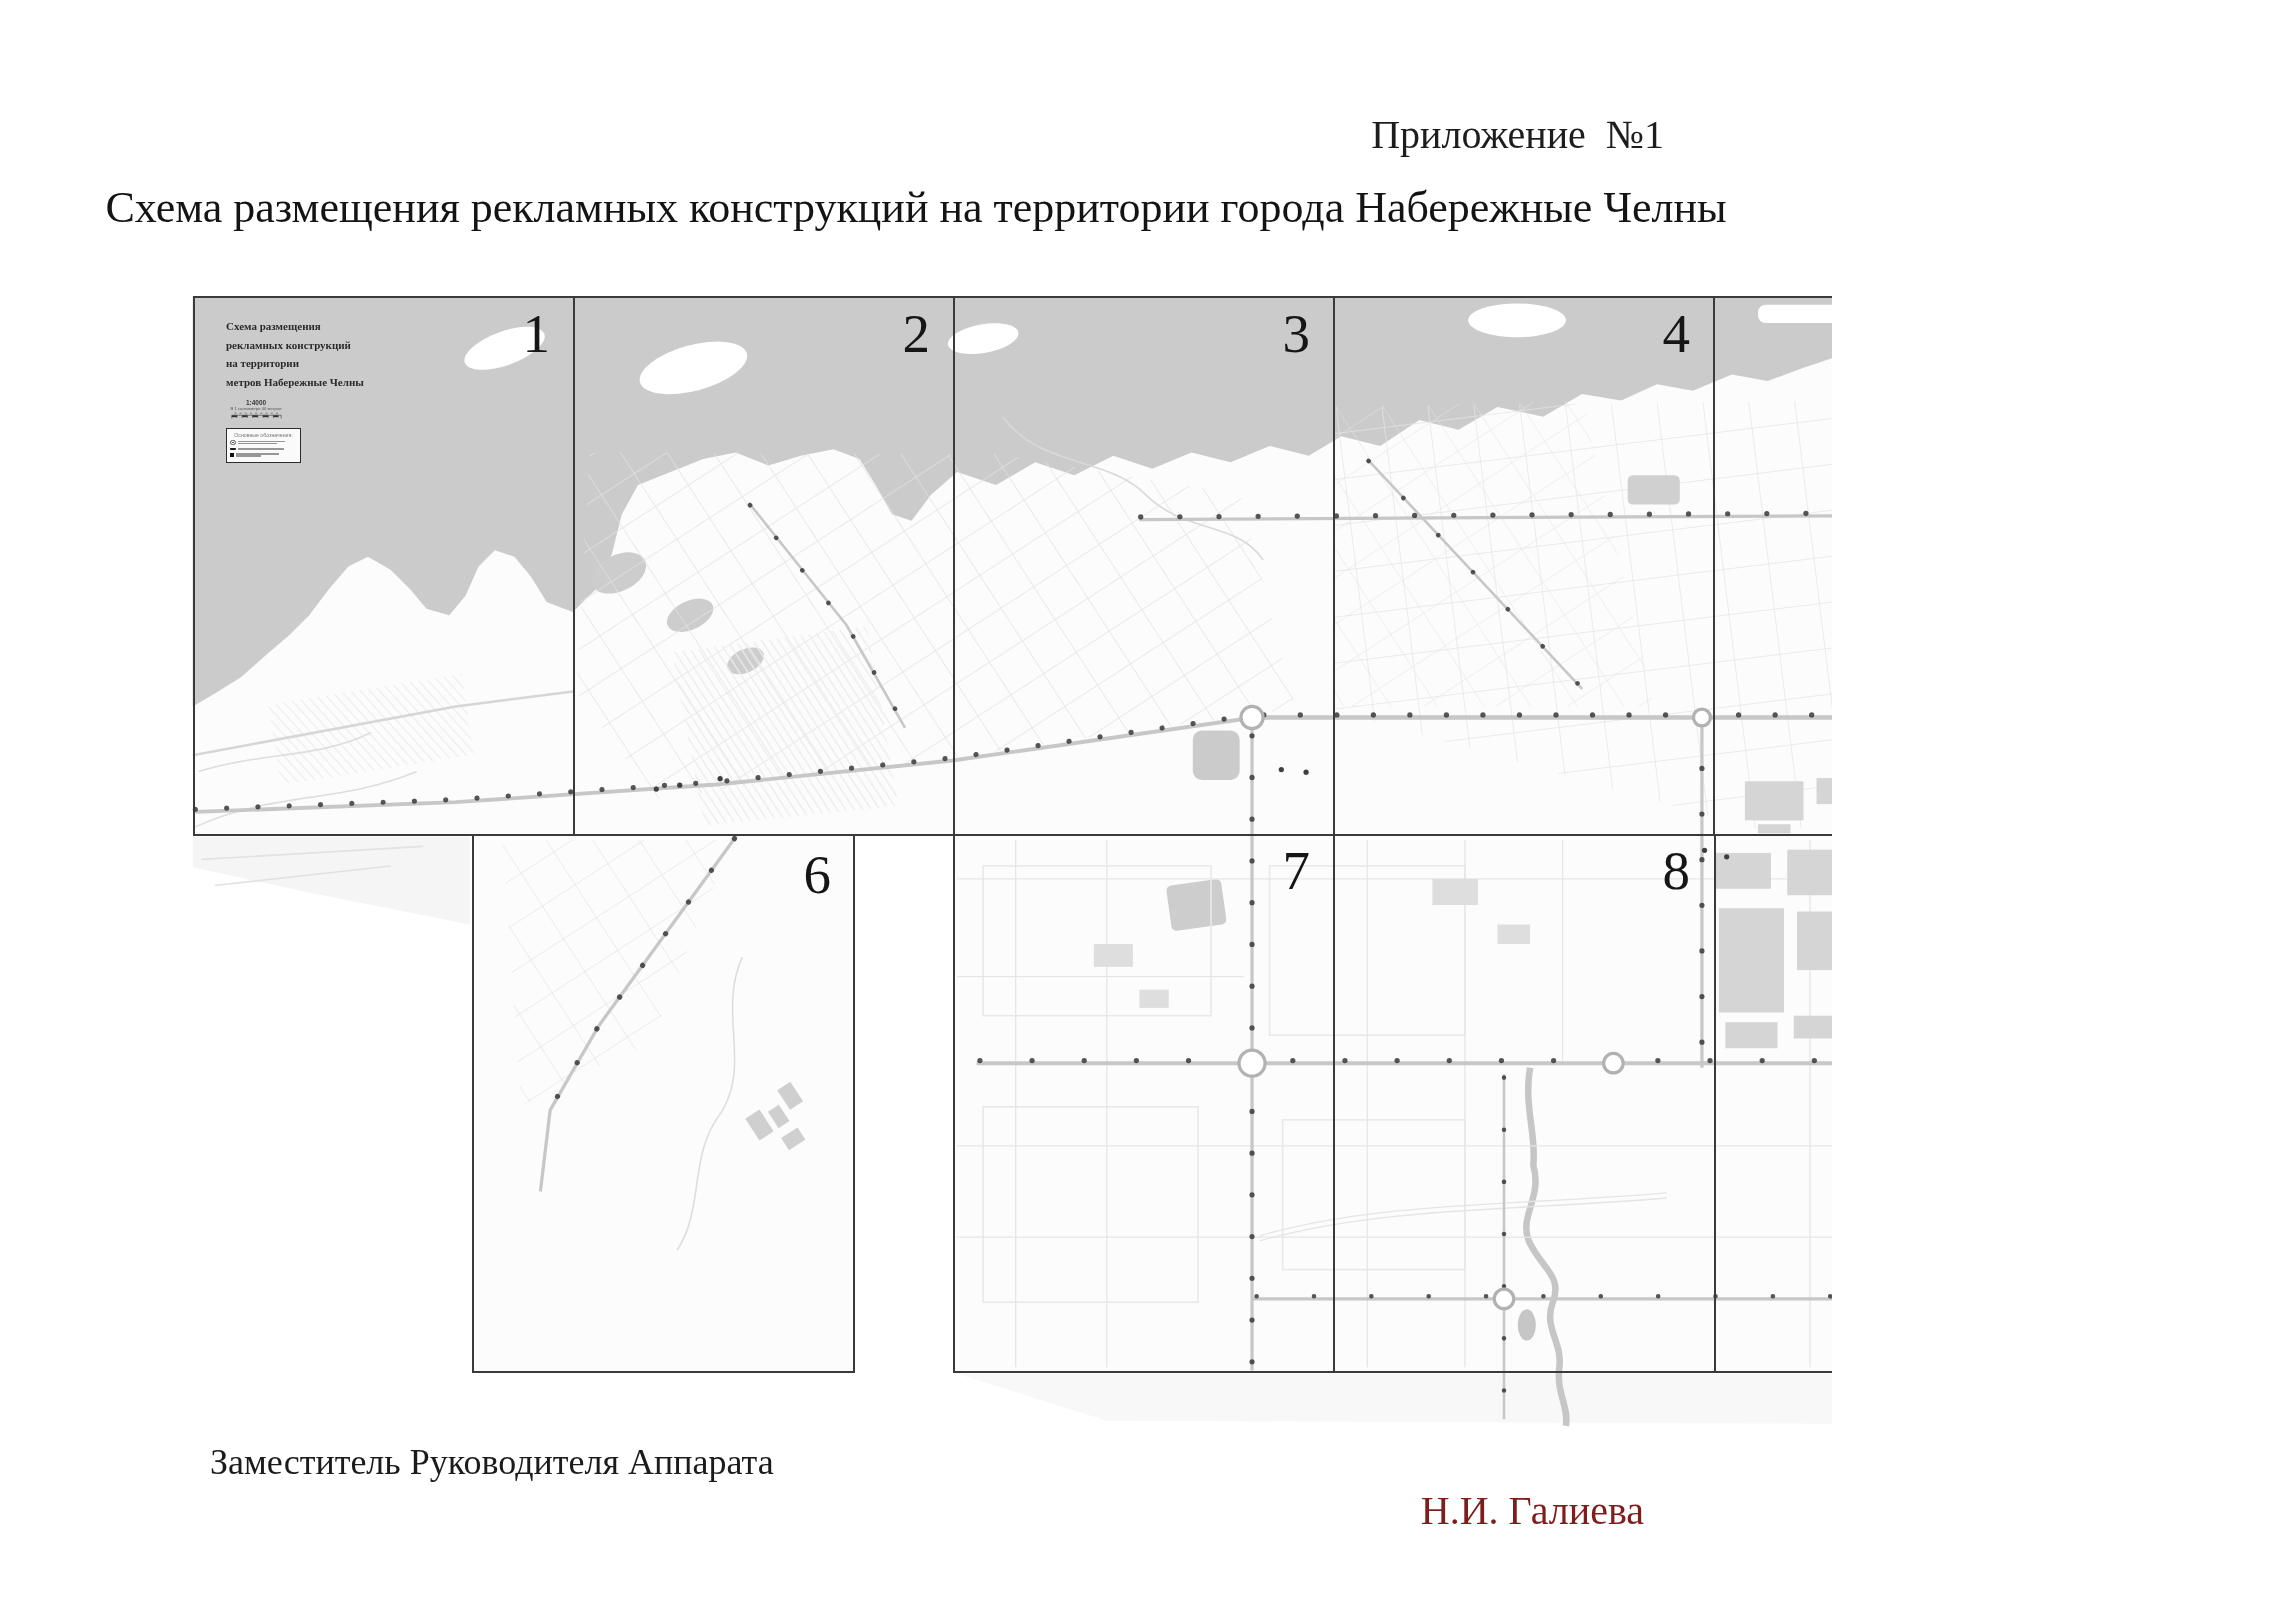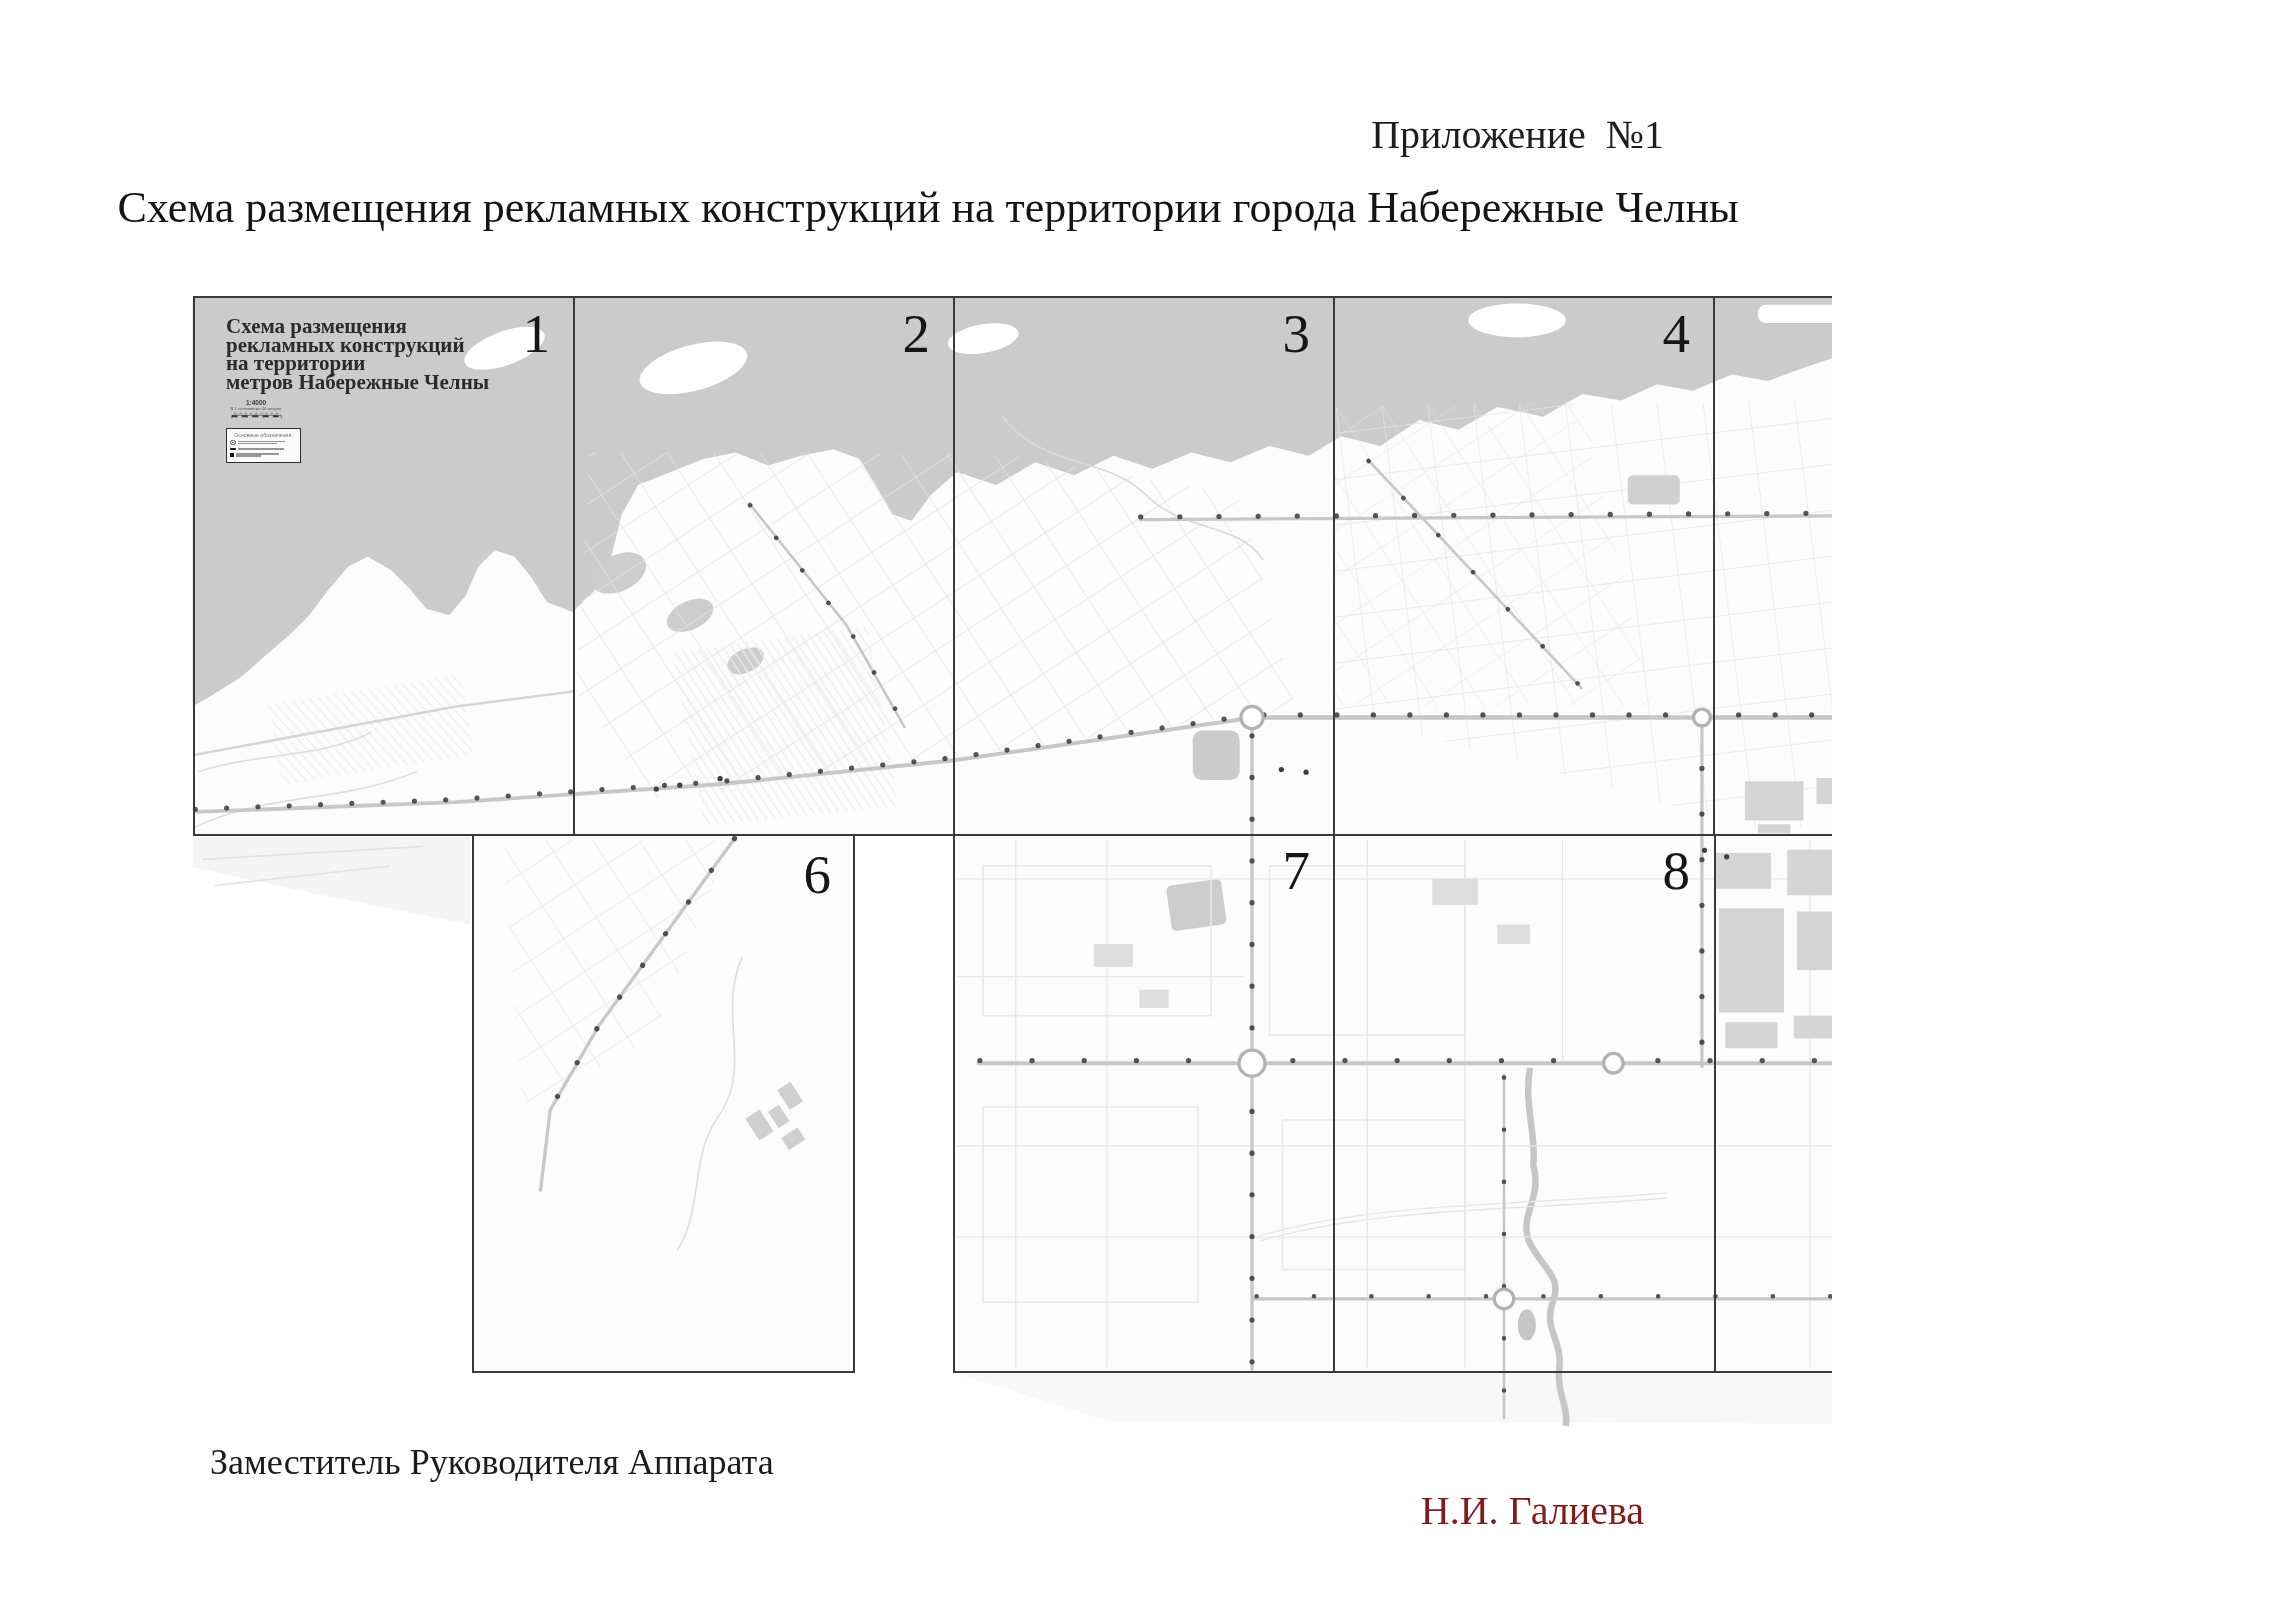--- a/index.html
+++ b/index.html
@@ -1,34 +1,34 @@
 <!DOCTYPE html>
 <html style="font-size:10.4px"><head>
 <meta charset="utf-8">
 <style>
   html,body{margin:0;padding:0;background:#ffffff;}
   .page{position:relative;width:1832px;height:1616px;background:#ffffff;
         font-family:"Liberation Serif",serif;color:#1c1c1c;overflow:hidden;}
   .map-art{position:absolute;left:0;top:0;}
   .appendix{position:absolute;top:111px;right:168px;font-size:40px;white-space:pre;color:#1d1d1d;}
-  .doc-title{position:absolute;left:12px;top:182px;width:100%;text-align:center;
+  .doc-title{position:absolute;left:0;top:182px;width:100%;text-align:center;
              font-size:44px;line-height:52px;color:#141414;}
   
   .sheet{position:absolute;border:2px solid #3a3a3a;box-sizing:border-box;background:transparent;}
   .row1{left:193px;top:296px;width:1900px;height:540px;}
   .cell6{left:472px;top:835px;width:383px;height:538px;border-top:none;}
   .row2{left:953px;top:835px;width:1140px;height:538px;border-top:none;}
   .vline{position:absolute;top:0;bottom:0;width:2px;background:#3a3a3a;}
   .cellnum{position:absolute;top:7.8px;font-size:55px;line-height:1;text-align:right;
            color:#161616;font-family:"Liberation Serif",serif;}
   .cellnum.w{width:355px;}
   .cell6 .cellnum{right:22px;top:11.7px;}
   
   .inset{position:absolute;left:226px;top:317px;width:456px;}
-  .inset-title{font-weight:bold;font-size:21px;line-height:18.6px;color:#2b2b2b;}
+  .inset-title{font-weight:bold;font-size:11px;line-height:18.6px;color:#2b2b2b;}
   .scale{width:60px;margin-top:7.2px;text-align:center;}
   .ratio{font-family:"Liberation Sans",sans-serif;font-weight:bold;font-size:6.5px;color:#3a3a3a;}
   .note{font-family:"Liberation Sans",sans-serif;font-size:4.2px;color:#555;margin-top:0.7px;white-space:nowrap;}
   .lbox{position:absolute;left:0;top:111px;width:75px;border:1.6px solid #2c2c2c;
         background:rgba(253,253,253,.93);padding:2.6px 3.3px 3.9px;box-sizing:border-box;}
   .ltitle{font-family:"Liberation Sans",sans-serif;font-size:5.2px;color:#787878;text-align:center;}
   .litem{display:flex;align-items:center;gap:2px;margin-top:2px;}
   .ic1{width:3.9px;height:3.9px;border:0.7px solid #555;border-radius:50%;flex:0 0 auto;position:relative;}
   .ic1::after{content:"";position:absolute;left:1px;top:1px;width:1.3px;height:1.3px;background:#444;border-radius:50%;}
   .ic2{width:5.9px;height:2.9px;background:#1b1b1b;border-radius:0.7px;flex:0 0 auto;}

